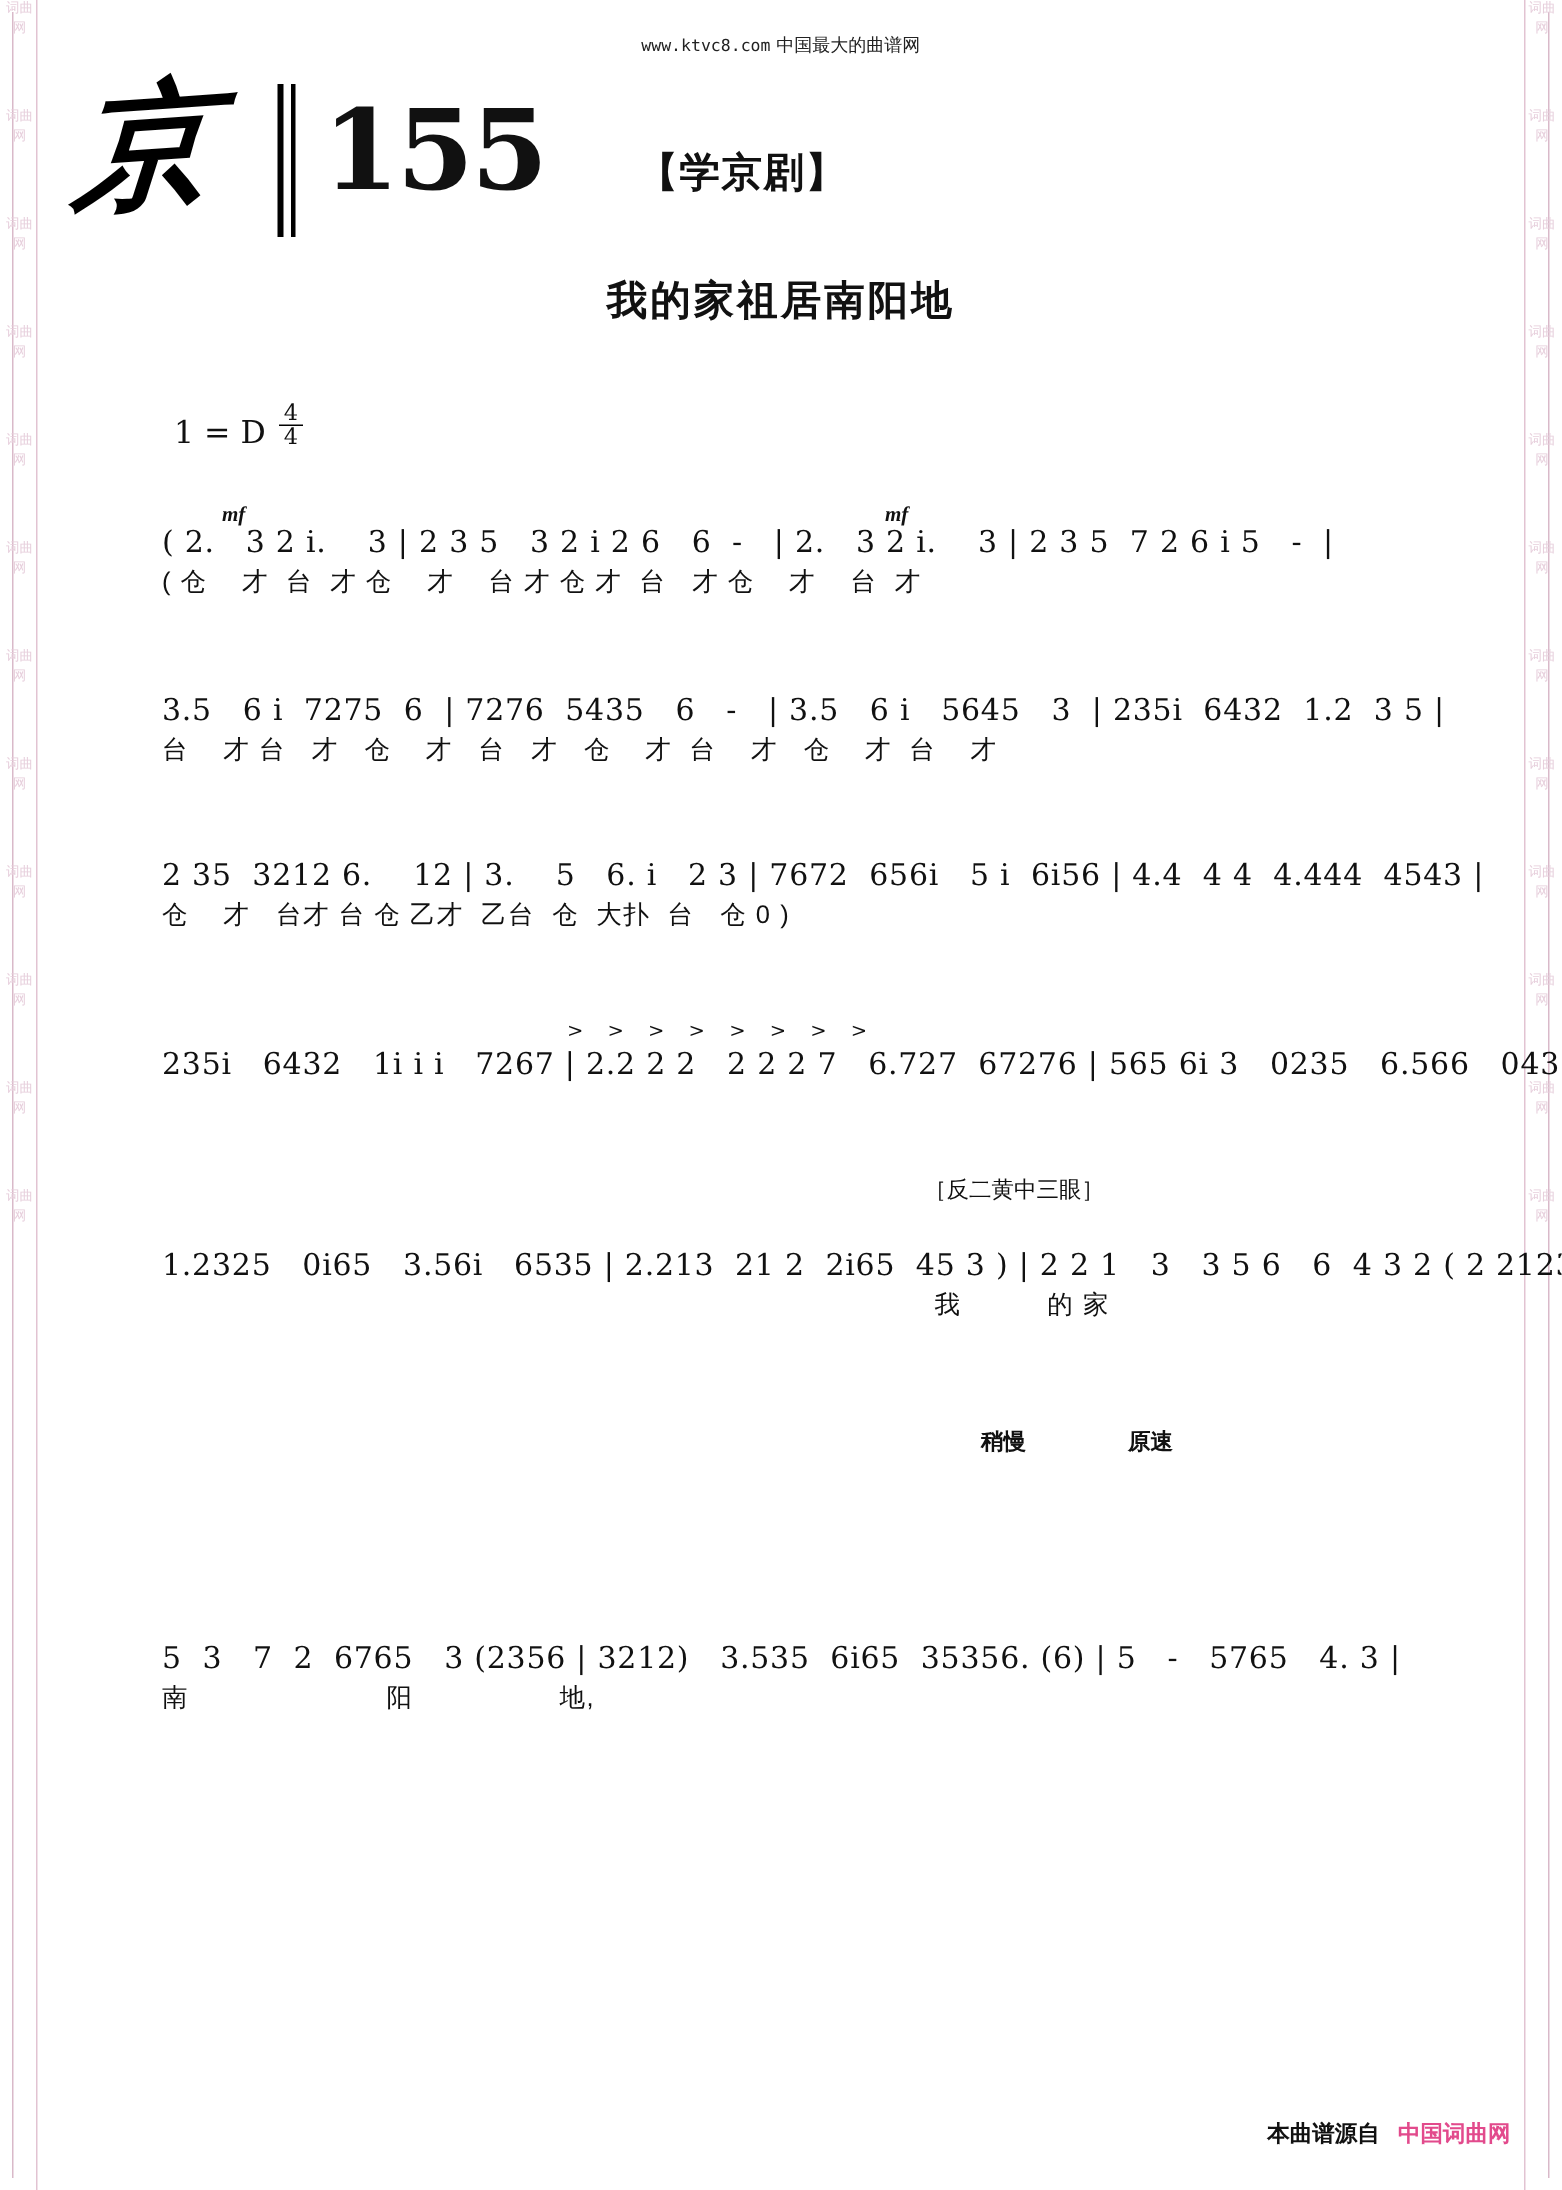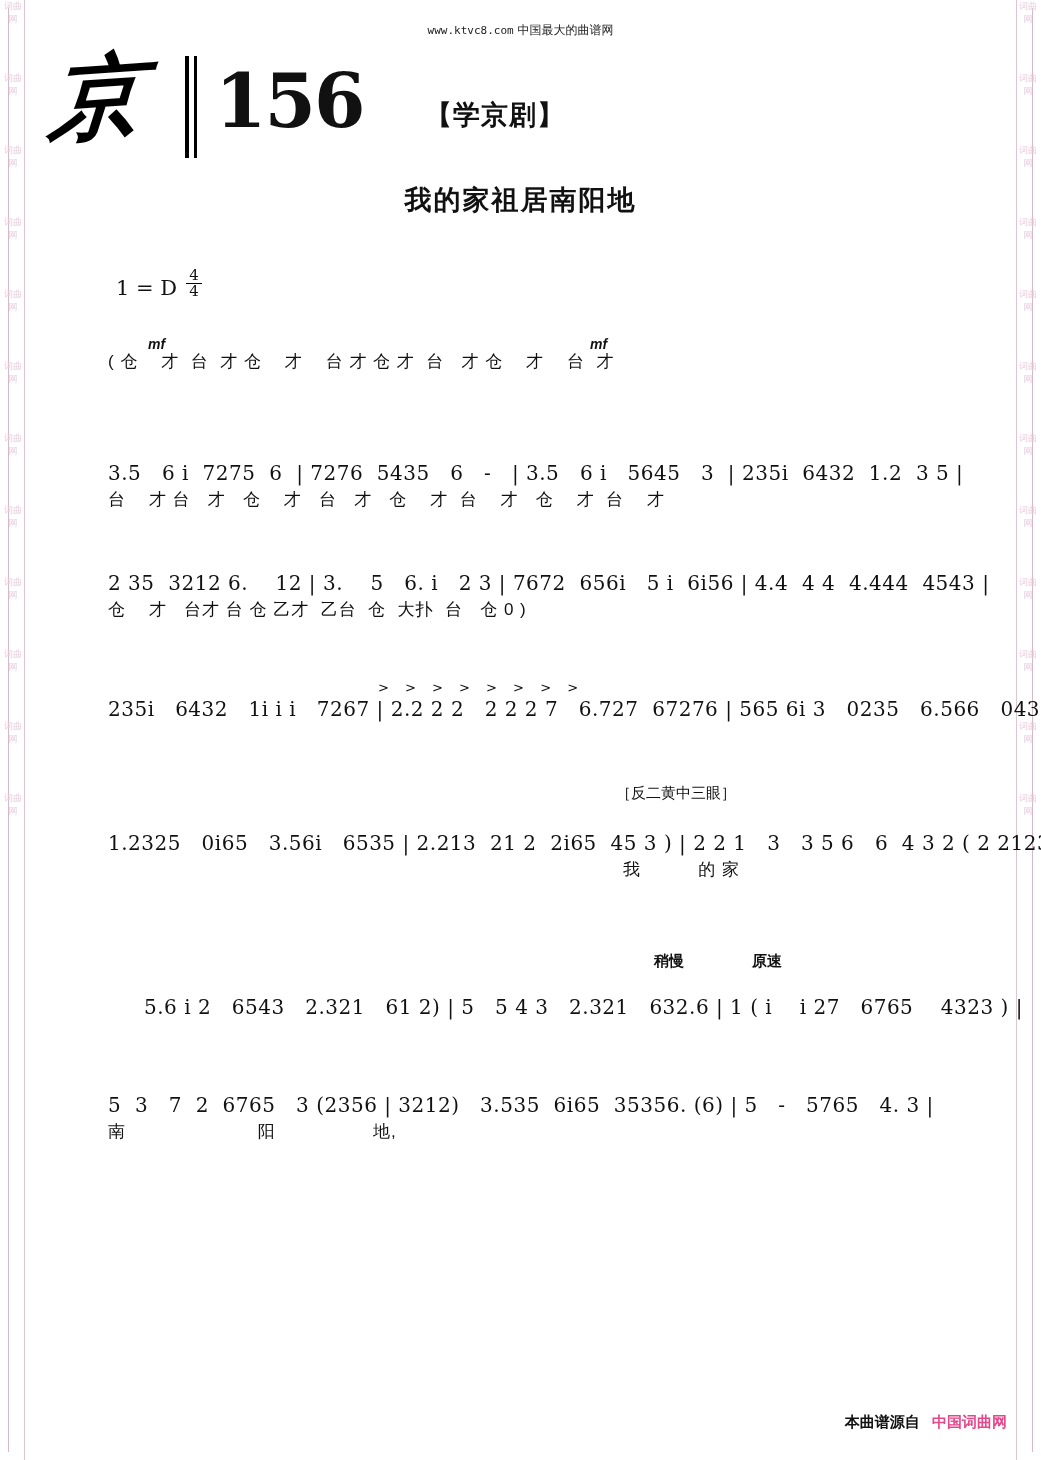--- a/index.html
+++ b/index.html
@@ -177,21 +177,21 @@
   .lyrics {
     font-family: "Liberation Sans", sans-serif;
     font-size: 17px;
     white-space: pre;
     line-height: 24px;
     margin-top: 2px;
     letter-spacing: 1px;
   }
   .dyn {
     position: absolute;
-    font-family: Liberation Sans, sans-serif;
+    font-family: Liberation Serif, serif;
     font-style: italic;
     font-size: 14px;
     font-weight: bold;
   }
   .marking {
     position: absolute;
     font-family: "Liberation Sans", sans-serif;
     font-size: 15px;
     font-weight: bold;
   }
@@ -261,35 +261,36 @@
   <span class="url">www.ktvc8.com</span>
   <span class="cn">中国最大的曲谱网</span>
 </div>
 
 <div class="header">
   <div class="brush-char">京</div>
   <div class="double-bar">
       <i></i>
       <i></i>
     </div>
-  <div class="serial-no">156</div>
+  <div class="serial-no">155</div>
   <div class="series-name">【学京剧】</div>
 </div>
 
 <div class="song-title">我的家祖居南阳地</div>
 
 <div class="key-sig">1 = D</div>
 <div class="meter">
   <span class="num">4</span>
   <span class="den">4</span>
 </div>
 
 <div class="system" style="top:348px;">
   <span class="dyn" style="left:40px; top:-12px;">mf</span>
   <span class="dyn" style="left:482px; top:-12px;">mf</span>
+  <div class="notes">( 2.   3 2 i.    3 | 2 3 5   3 2 i 2 6   6  -   | 2.   3 2 i.    3 | 2 3 5  7 2 6 i 5   -  |</div>
   <div class="lyrics">( 仓    才  台  才 仓    才    台 才 仓 才  台   才 仓    才    台  才</div>
 </div>
 
 <div class="system" style="top:460px;">
   <div class="notes">3.5   6 i  7275  6  | 7276  5435   6   -   | 3.5   6 i   5645   3  | 235i  6432  1.2  3 5 |</div>
   <div class="lyrics">台    才 台   才   仓    才   台   才   仓    才  台    才   仓    才  台    才</div>
 </div>
 
 <div class="system" style="top:570px;">
   <div class="notes">2 35  3212 6.    12 | 3.    5   6. i   2 3 | 7672  656i   5 i  6i56 | 4.4  4 4  4.444  4543 |</div>
@@ -303,21 +304,20 @@
 
 <div class="system" style="top:830px;">
   <span class="bracket-mark" style="left:508px; top:-46px;">［反二黄中三眼］</span>
   <div class="notes">1.2325   0i65   3.56i   6535 | 2.213  21 2  2i65  45 3 ) | 2 2 1   3   3 5 6   6  4 3 2 ( 2 2123 |</div>
   <div class="lyrics" style="padding-left:515px;">我          的 家</div>
 </div>
 
 <div class="system" style="top:994px;margin-left:36px;">
   <span class="marking" style="left:510px; top:-42px;">稍慢</span>
   <span class="marking" style="left:608px; top:-42px;">原速</span>
-  <div class="notes">5.6 i 2   6543   2.321   61 2) | 5   5 4 3   2.321   632.6 | 1 ( i    i 27   6765    4323 ) |</div>
 </div>
 
 <div class="system" style="top:1092px;">
   <div class="notes">5  3   7  2  6765   3 (2356 | 3212)   3.535  6i65  35356. (6) | 5   -   5765   4. 3 |</div>
   <div class="lyrics">南                       阳                 地,</div>
 </div>
 
 <div class="system" style="top:1222px;">
 </div>
 

